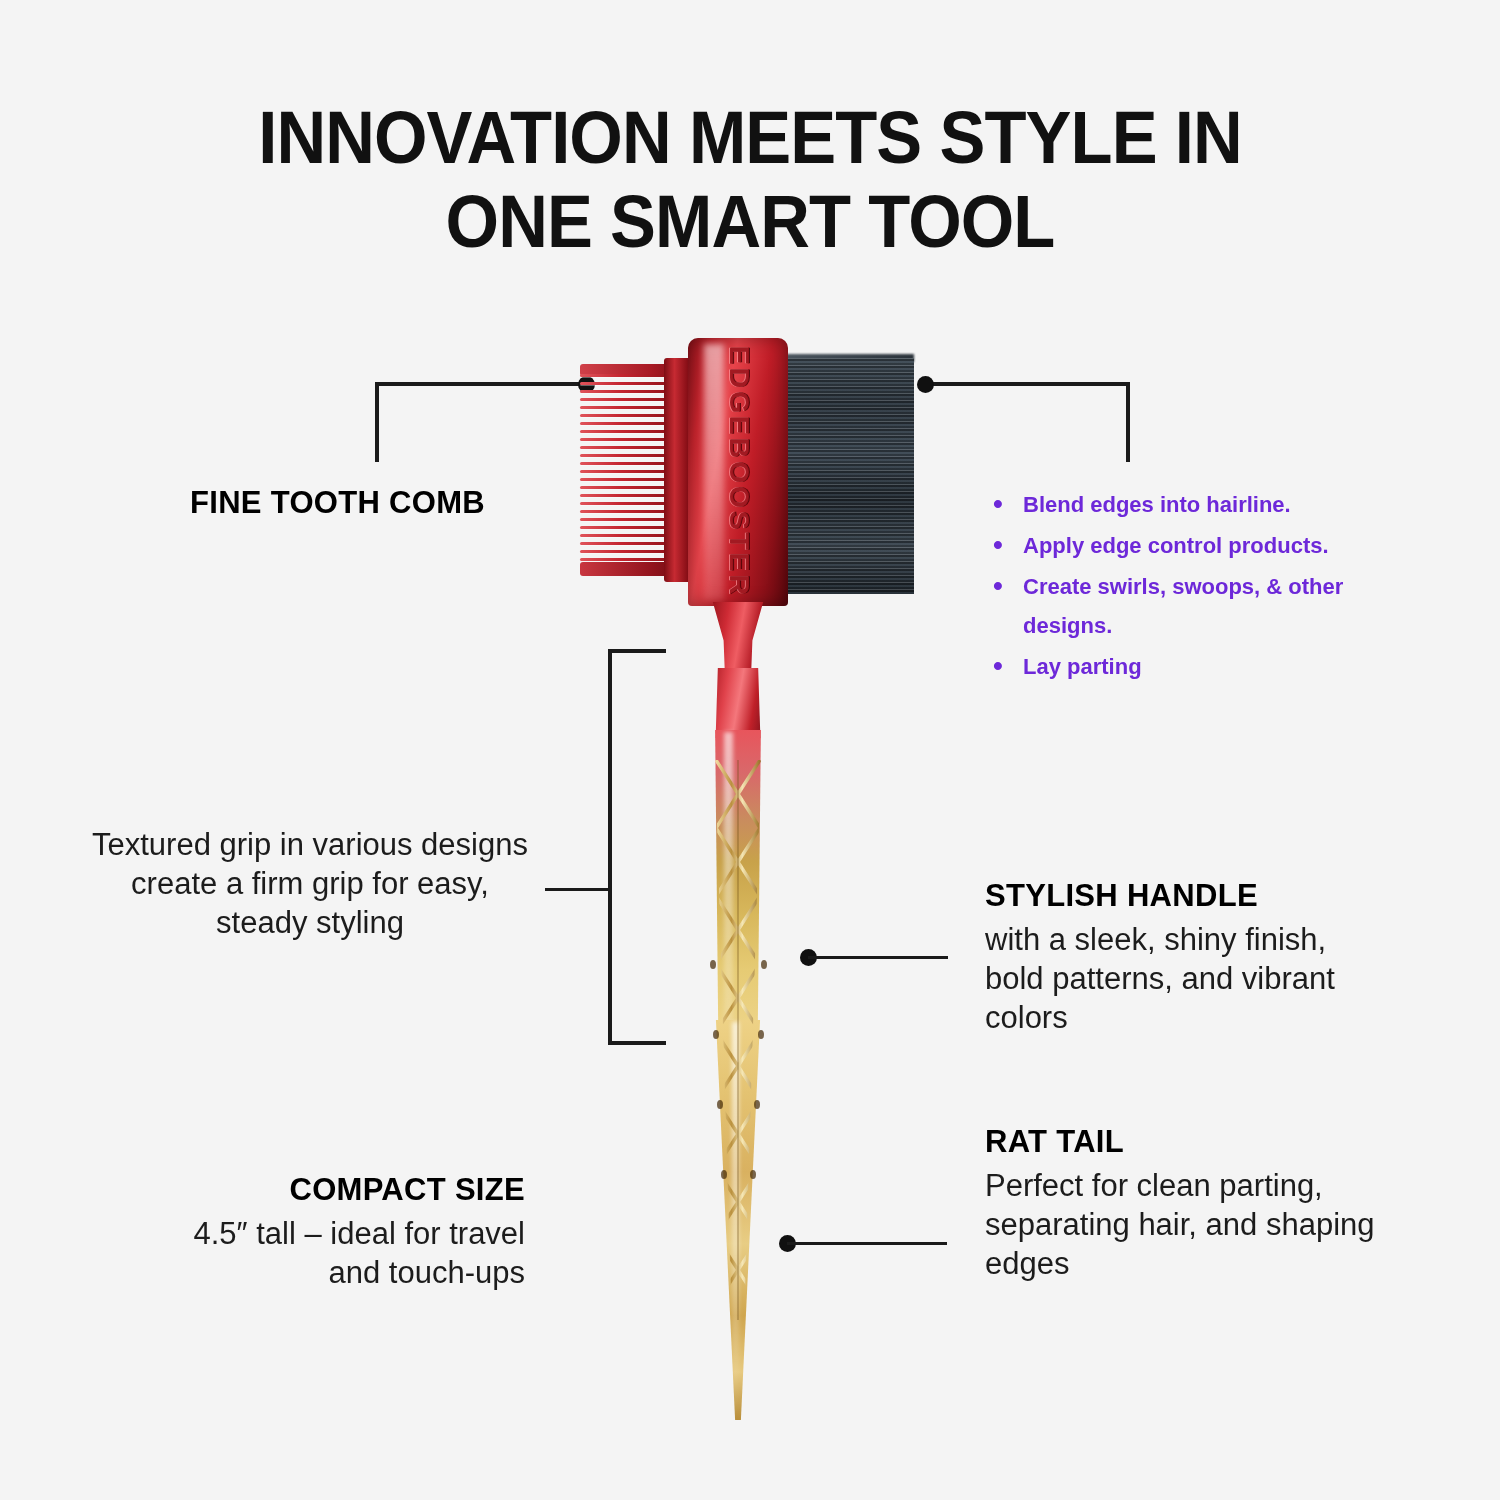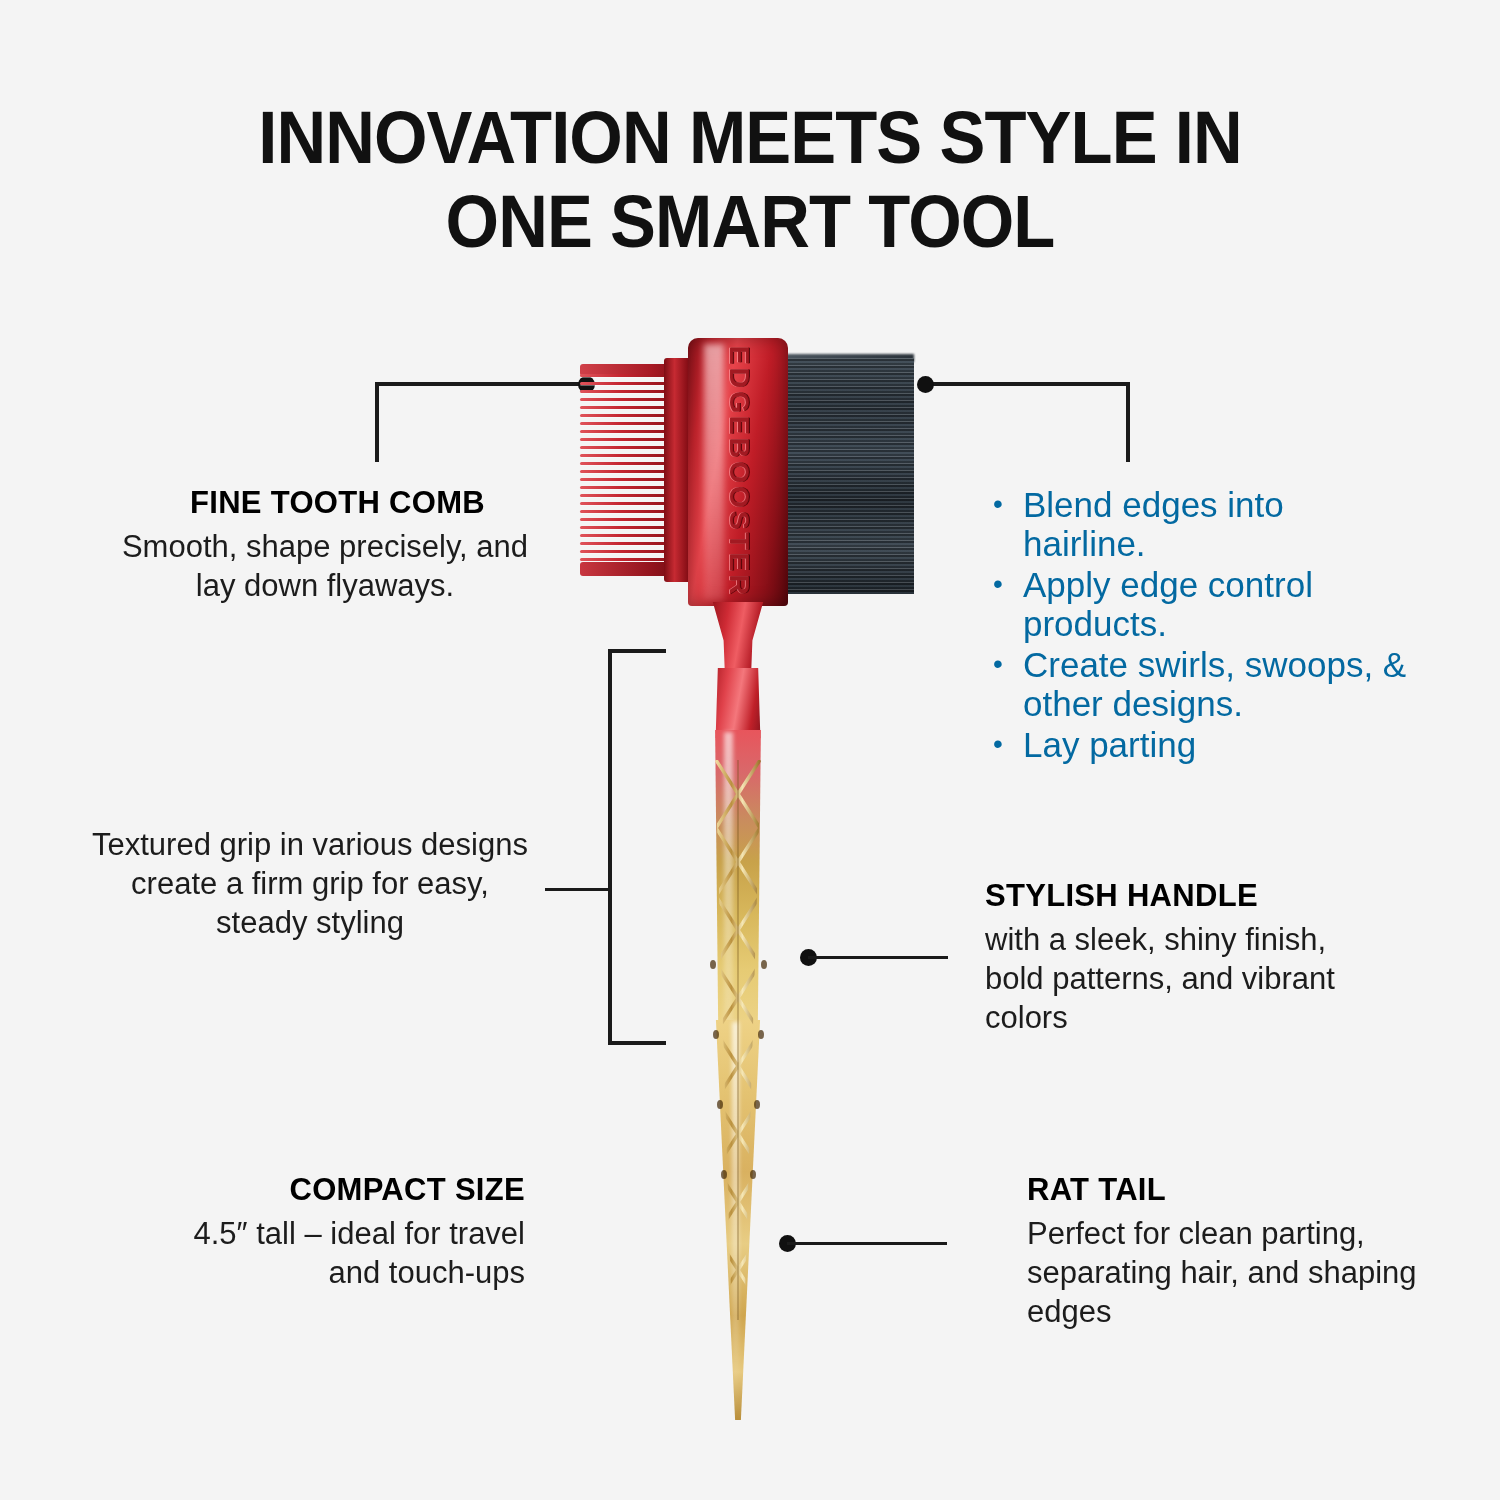--- a/index.html
+++ b/index.html
@@ -44,24 +44,24 @@
     font-weight:300;
     color:#1c1c1c;
   }
   .right-block h3,.right-block p{text-align:left;}
   .calign h3,.calign p{text-align:right;}
 
   ul.bullets{margin:0;padding:0;list-style:none;}
   ul.bullets li{
     position:relative;
     padding-left:38px;
-    font-size:35px;
+    font-size:22px;
     line-height:39px;
-    font-weight:400;
-    color:#0369a1;
+    font-weight:700;
+    color:#6d28d9;
     margin-bottom:2px;
   }
   ul.bullets li:before{
     content:"•";
     position:absolute;left:8px;top:-1px;
     font-size:28px;line-height:39px;
   }
 
   
   .ln{position:absolute;background:#1a1a1a;}
@@ -314,21 +314,20 @@
     <div class="sidepit" data-interactable="false" style="left:153px;top:700px;"></div>
     <div class="sidepit" data-interactable="false" style="left:198px;top:700px;"></div>
     <div class="sidepit" data-interactable="false" style="left:157px;top:770px;"></div>
     <div class="sidepit" data-interactable="false" style="left:194px;top:770px;"></div>
     <div class="sidepit" data-interactable="false" style="left:161px;top:840px;"></div>
     <div class="sidepit" data-interactable="false" style="left:190px;top:840px;"></div>
   </div>
 
   <div class="block" data-interactable="false" style="left:120px;top:485px;width:410px;">
     <h3 data-interactable="false" style="text-align:left;padding-left:70px;">FINE TOOTH COMB</h3>
-    <p data-interactable="false" style="text-align:center;">Smooth, shape precisely, and lay down flyaways.</p>
   </div>
 
   <div class="block right-block" data-interactable="false" style="left:985px;top:485px;width:430px;">
     <ul class="bullets" data-interactable="false" id="brushBullets">
         <li data-interactable="false">Blend edges into hairline.</li>
         <li data-interactable="false">Apply edge control products.</li>
         <li data-interactable="false">Create swirls, swoops, &amp; other designs.</li>
         <li data-interactable="false">Lay parting</li>
       </ul>
   </div>
@@ -340,18 +339,18 @@
   <div class="block right-block" data-interactable="false" style="left:985px;top:878px;width:400px;">
     <h3 data-interactable="false">STYLISH HANDLE</h3>
     <p data-interactable="false">with a sleek, shiny finish, bold patterns, and vibrant colors</p>
   </div>
 
   <div class="block calign" data-interactable="false" style="left:185px;top:1172px;width:340px;">
     <h3 data-interactable="false">COMPACT SIZE</h3>
     <p data-interactable="false">4.5″ tall – ideal for travel and touch-ups</p>
   </div>
 
-  <div class="block right-block" data-interactable="false" style="left:985px;top:1172px;width:400px;margin-left:42px;">
+  <div class="block right-block" data-interactable="false" style="left:985px;top:1124px;width:400px;">
     <h3 data-interactable="false">RAT TAIL</h3>
     <p data-interactable="false">Perfect for clean parting, separating hair, and shaping edges</p>
   </div>
 
 </div>
 
 </body></html>

